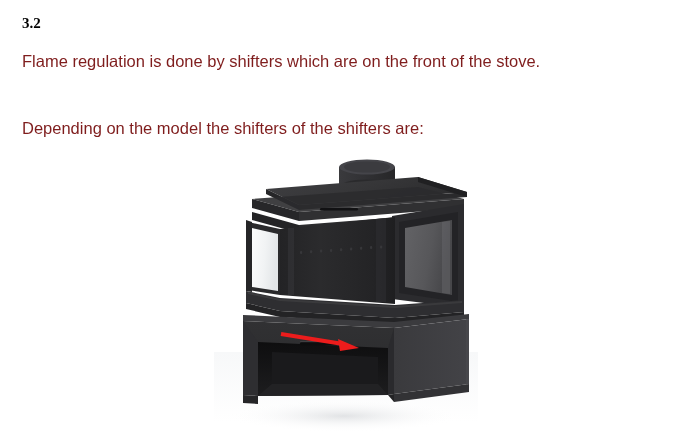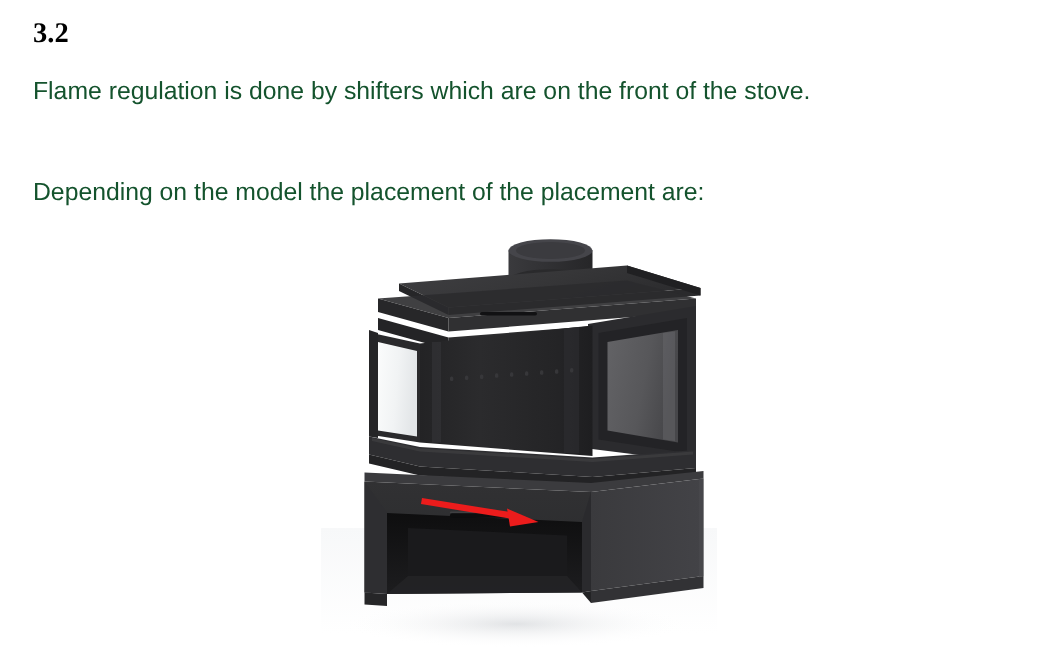--- a/index.html
+++ b/index.html
@@ -24,37 +24,37 @@
 
   
   .section-heading {
     position: absolute;
     left: 22px;
     top: 12px;
     display: flex;
     align-items: baseline;
     font-family: "Liberation Serif", serif;
     font-weight: bold;
-    font-size: 19px;
+    font-size: 15px;
     line-height: 22px;
     color: #000;
     white-space: nowrap;
   }
   .section-heading .sec-num {
     margin-right: 14px;
   }
 
   
   .para {
     position: absolute;
     left: 22px;
     font-family: "Liberation Sans", sans-serif;
     font-size: 16.5px;
     line-height: 20px;
-    color: #14532d;
+    color: #7f1d1d;
     white-space: nowrap;
   }
   .para-1 { top: 51px; }
   .para-2 { top: 118px; }
 
   
   .figure {
     position: absolute;
     left: 196px;
     top: 152px;
@@ -71,21 +71,21 @@
 <body>
 
 <div class="page">
 
   <div class="section-heading">
     <span class="sec-num">3.2</span>
   </div>
 
   <div class="para para-1">Flame regulation is done by shifters which are on the front of the stove.</div>
 
-  <div class="para para-2">Depending on the model the placement of the placement are:</div>
+  <div class="para para-2">Depending on the model the shifters of the shifters are:</div>
 
   <div class="figure">
     <svg viewBox="0 0 300 288" xmlns="http://www.w3.org/2000/svg">
       <defs>
         <linearGradient id="gTopPlate" x1="0" y1="0" x2="1" y2="0.4">
           <stop offset="0" stop-color="#3f3f42"></stop>
           <stop offset="0.55" stop-color="#363638"></stop>
           <stop offset="1" stop-color="#2c2c2e"></stop>
         </linearGradient>
         <linearGradient id="gFrontBody" x1="0" y1="0" x2="1" y2="0">

